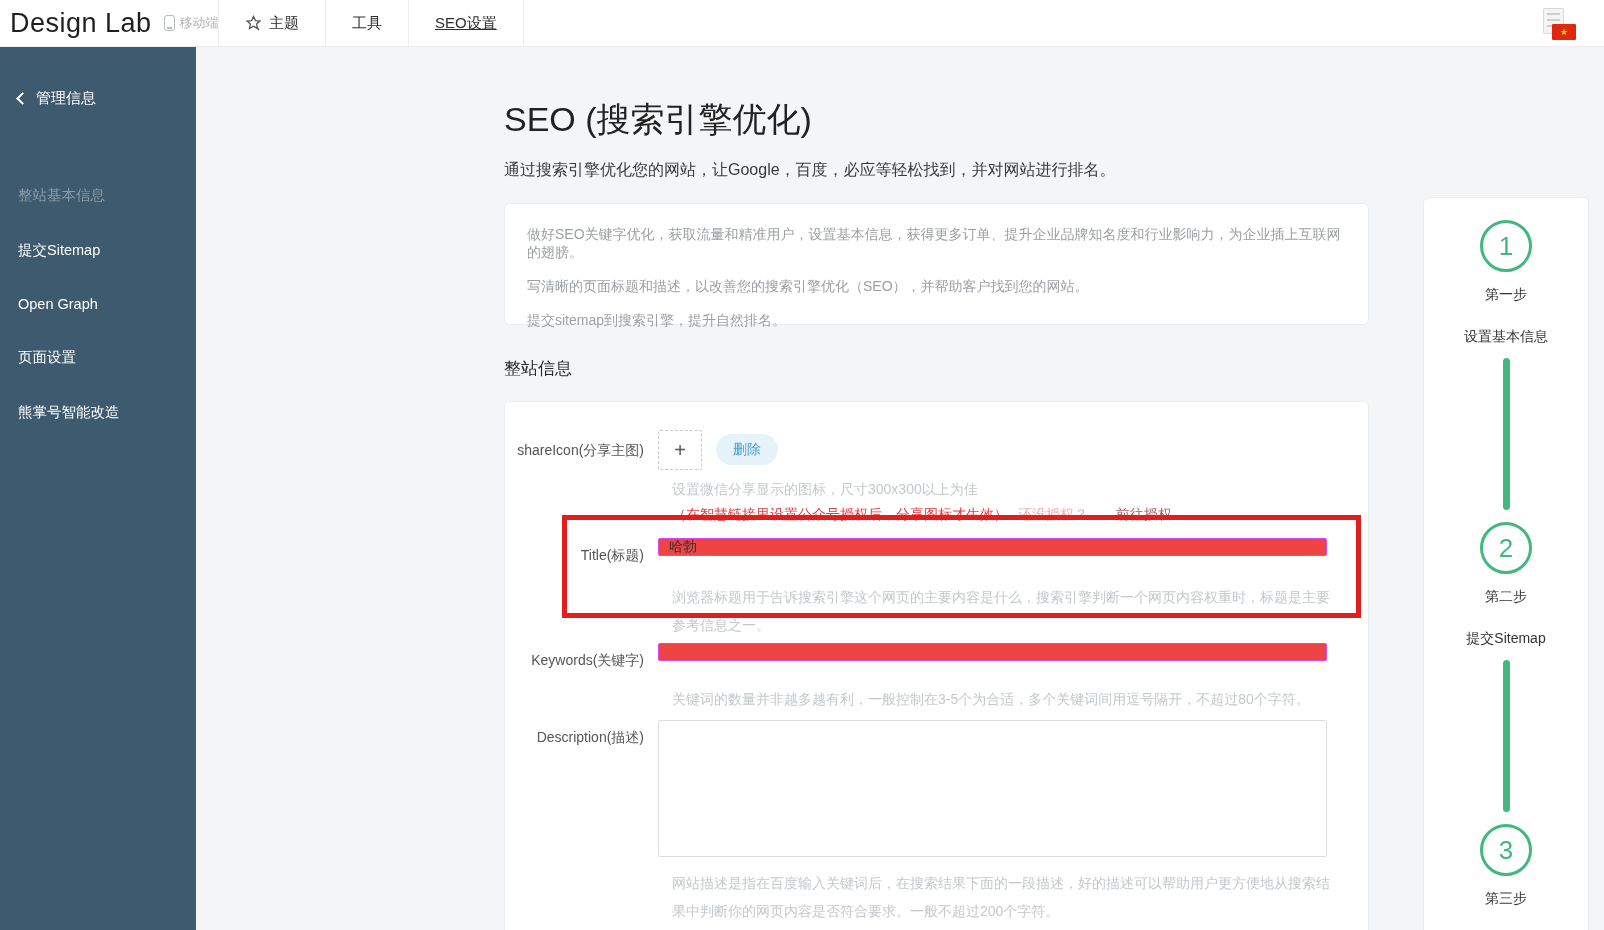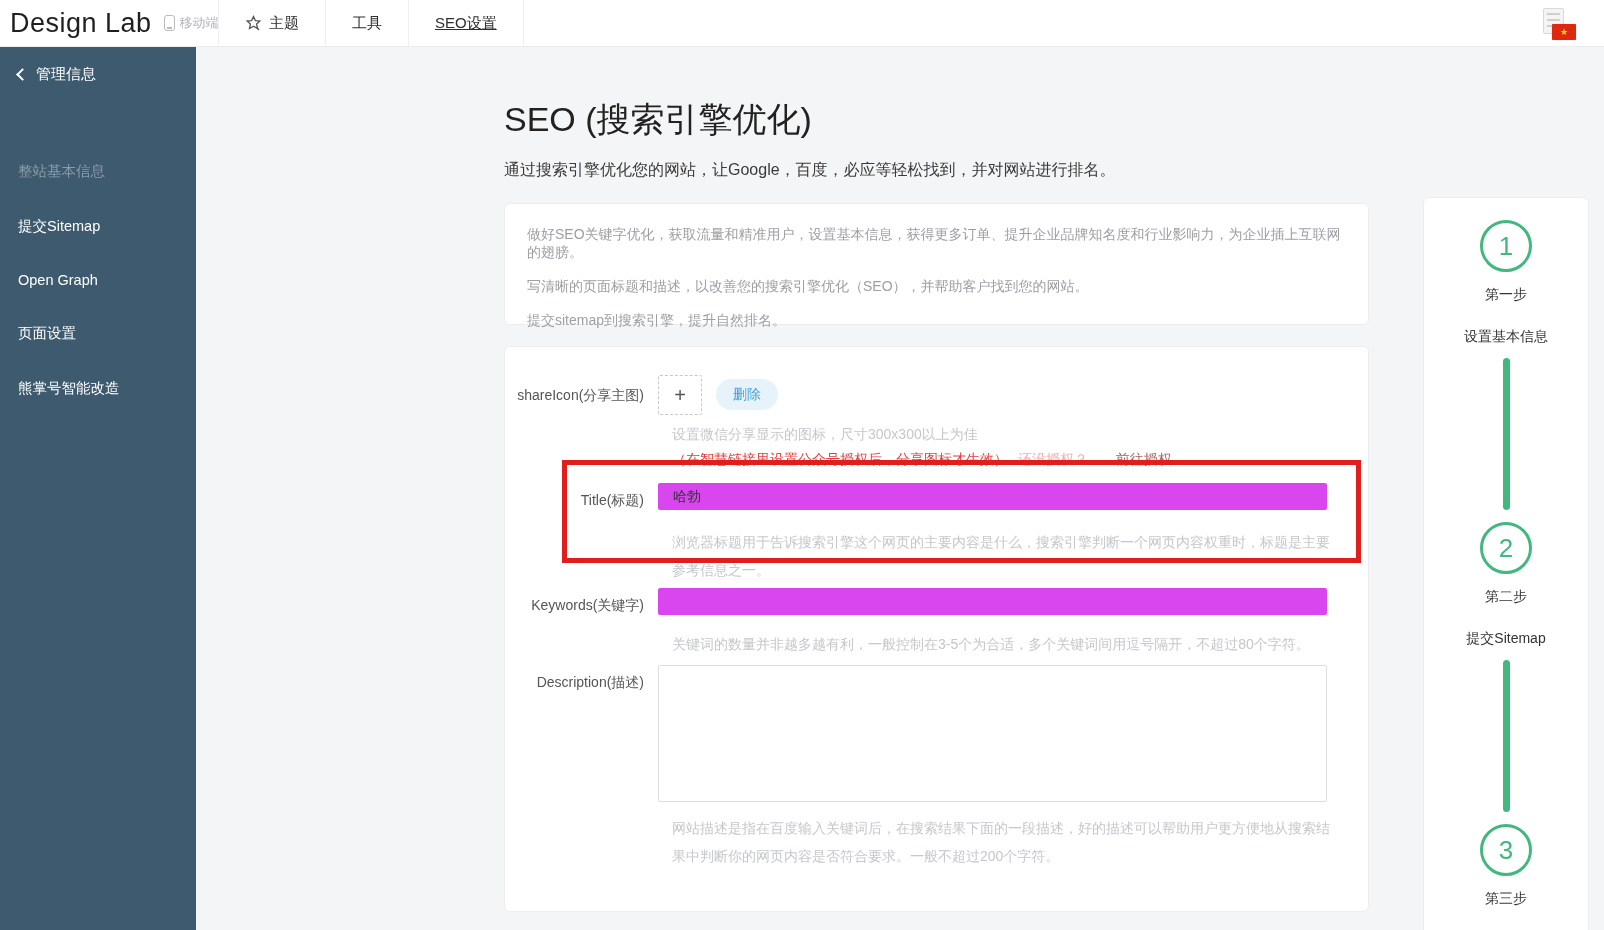--- a/index.html
+++ b/index.html
@@ -26,21 +26,21 @@
   .theme-ic svg{ display:block; }
   .ext-icon{ position:absolute; right:34px; top:8px; width:30px; height:30px; }
   .ext-doc{ position:absolute; left:3px; top:0; width:21px; height:26px; background:#f4f4f4;
     border:1px solid #d9d9d9; border-radius:2px; }
   .ext-doc i{ display:block; height:2px; background:#cfcfcf; margin:4px 3px 0 3px; }
   .ext-flag{ position:absolute; right:-6px; bottom:-2px; width:24px; height:16px; background:#de2910;
     color:#ffde00; font-size:9px; line-height:16px; text-align:center; border-radius:1px; box-shadow:0 0 1px rgba(0,0,0,.3);}
 
   
   .sidebar{ position:absolute; left:0; top:47px; bottom:0; width:196px; background:var(--sidebar); color:#fff;}
-  .side-back{ display:flex; align-items:center; gap:9px; padding:18px 0 0 18px; font-size:15px; cursor:pointer;}
+  .side-back{ display:flex; align-items:center; gap:9px; padding:42px 0 0 18px; font-size:15px; cursor:pointer;}
   .chev{ width:9px; height:9px; border-left:2px solid #fff; border-bottom:2px solid #fff;
     transform:rotate(45deg); display:inline-block; }
   .side-nav{ margin-top:60px; }
   .side-item{ padding:18px 0 18px 18px; font-size:14.5px; color:#fff; cursor:pointer; }
   .side-item.active{ color:#8b9ca8; cursor:default; }
 
   
   .content{ position:absolute; left:196px; top:47px; right:0; bottom:0; background:#f4f5f6; overflow:hidden;}
   .main-col{ position:absolute; left:308px; top:0; width:865px; }
   .page-title{ margin-top:50px; font-size:34px; color:#222; font-weight:400; }
@@ -62,22 +62,22 @@
   .del-pill{ margin-left:14px; margin-top:4px; height:31px; padding:4px 17px; border:none; border-radius:16px;
     background:#e7f3fb; color:var(--blue); font-size:14px; cursor:pointer;
     font-family:"Liberation Sans",sans-serif; }
   .hint{ margin-left:167px; font-size:14px; color:var(--hint); line-height:20px; }
   .hint.block{ max-width:662px; line-height:28px; }
   .mt8{ margin-top:9px; } .mt12{ margin-top:12px; } .mt11{ margin-top:11px; }
   .warn-line{ margin-left:167px; margin-top:5px; font-size:14px; line-height:20px; }
   .warn-strong{ color:#e23c3c; }
   .warn-muted{ color:#f0abab; margin-left:6px; }
   .warn-link{ color:#a85e5e; margin-left:6px; cursor:pointer; }
-  .txt-input{ width:669px; height:27px; border:5px solid #d946ef; border-radius:2px; padding:0 10px;
-    font-size:14px; color:#333; outline:none; background:#d946ef; font-family:"Liberation Sans",sans-serif;}
+  .txt-input{ width:669px; height:18px; border:1px solid #d946ef; border-radius:2px; padding:0 10px;
+    font-size:14px; color:#333; outline:none; background:#ef4444; font-family:"Liberation Sans",sans-serif;}
   .row-gap{ margin-top:4px; }
   .txt-area{ width:669px; height:137px; border:1px solid #dcdee0; border-radius:2px; padding:8px 10px;
     font-size:14px; color:#333; outline:none; resize:none; background:#fff;
     font-family:"Liberation Sans",sans-serif;}
 
   .red-box{ position:absolute; left:57px; top:113px; width:799px; height:103px;
     border:5px solid var(--red); z-index:5; pointer-events:none; }
 
   
   .steps-card{ position:absolute; left:1227px; top:150px; width:166px; height:800px;
@@ -146,20 +146,21 @@
   <div class="main-col">
     <h1 class="page-title">SEO (搜索引擎优化)</h1>
     <div class="page-sub">通过搜索引擎优化您的网站，让Google，百度，必应等轻松找到，并对网站进行排名。</div>
 
     <div class="card intro-card">
       <div class="intro-line">做好SEO关键字优化，获取流量和精准用户，设置基本信息，获得更多订单、提升企业品牌知名度和行业影响力，为企业插上互联网的翅膀。</div>
       <div class="intro-line">写清晰的页面标题和描述，以改善您的搜索引擎优化（SEO），并帮助客户找到您的网站。</div>
       <div class="intro-line">提交sitemap到搜索引擎，提升自然排名。</div>
     </div>
 
+    <div class="section-title">整站信息</div>
 
     <div class="card form-card">
 
       <div class="red-box"></div>
 
       <div class="frow">
         <div class="flabel tall">shareIcon(分享主图)</div>
         <div class="add-box">
           <span>+</span>
         </div>

